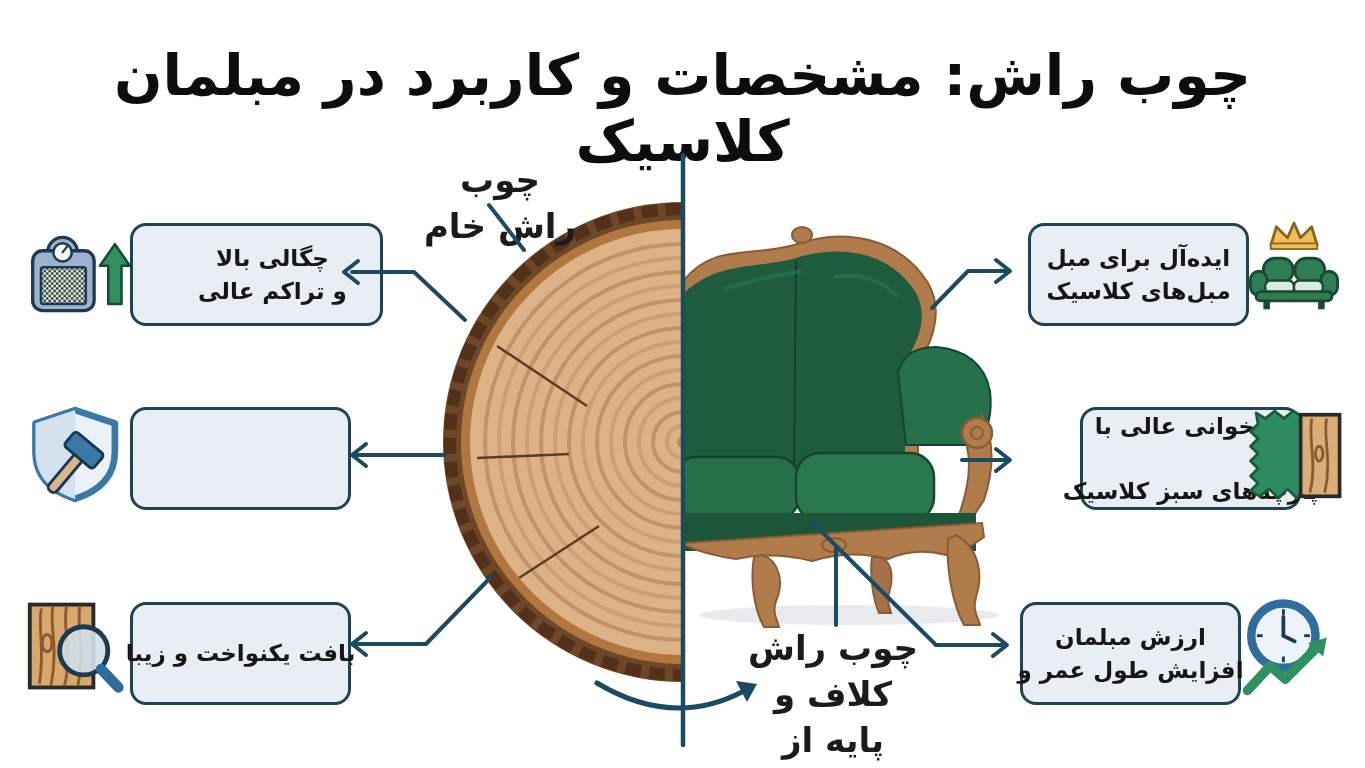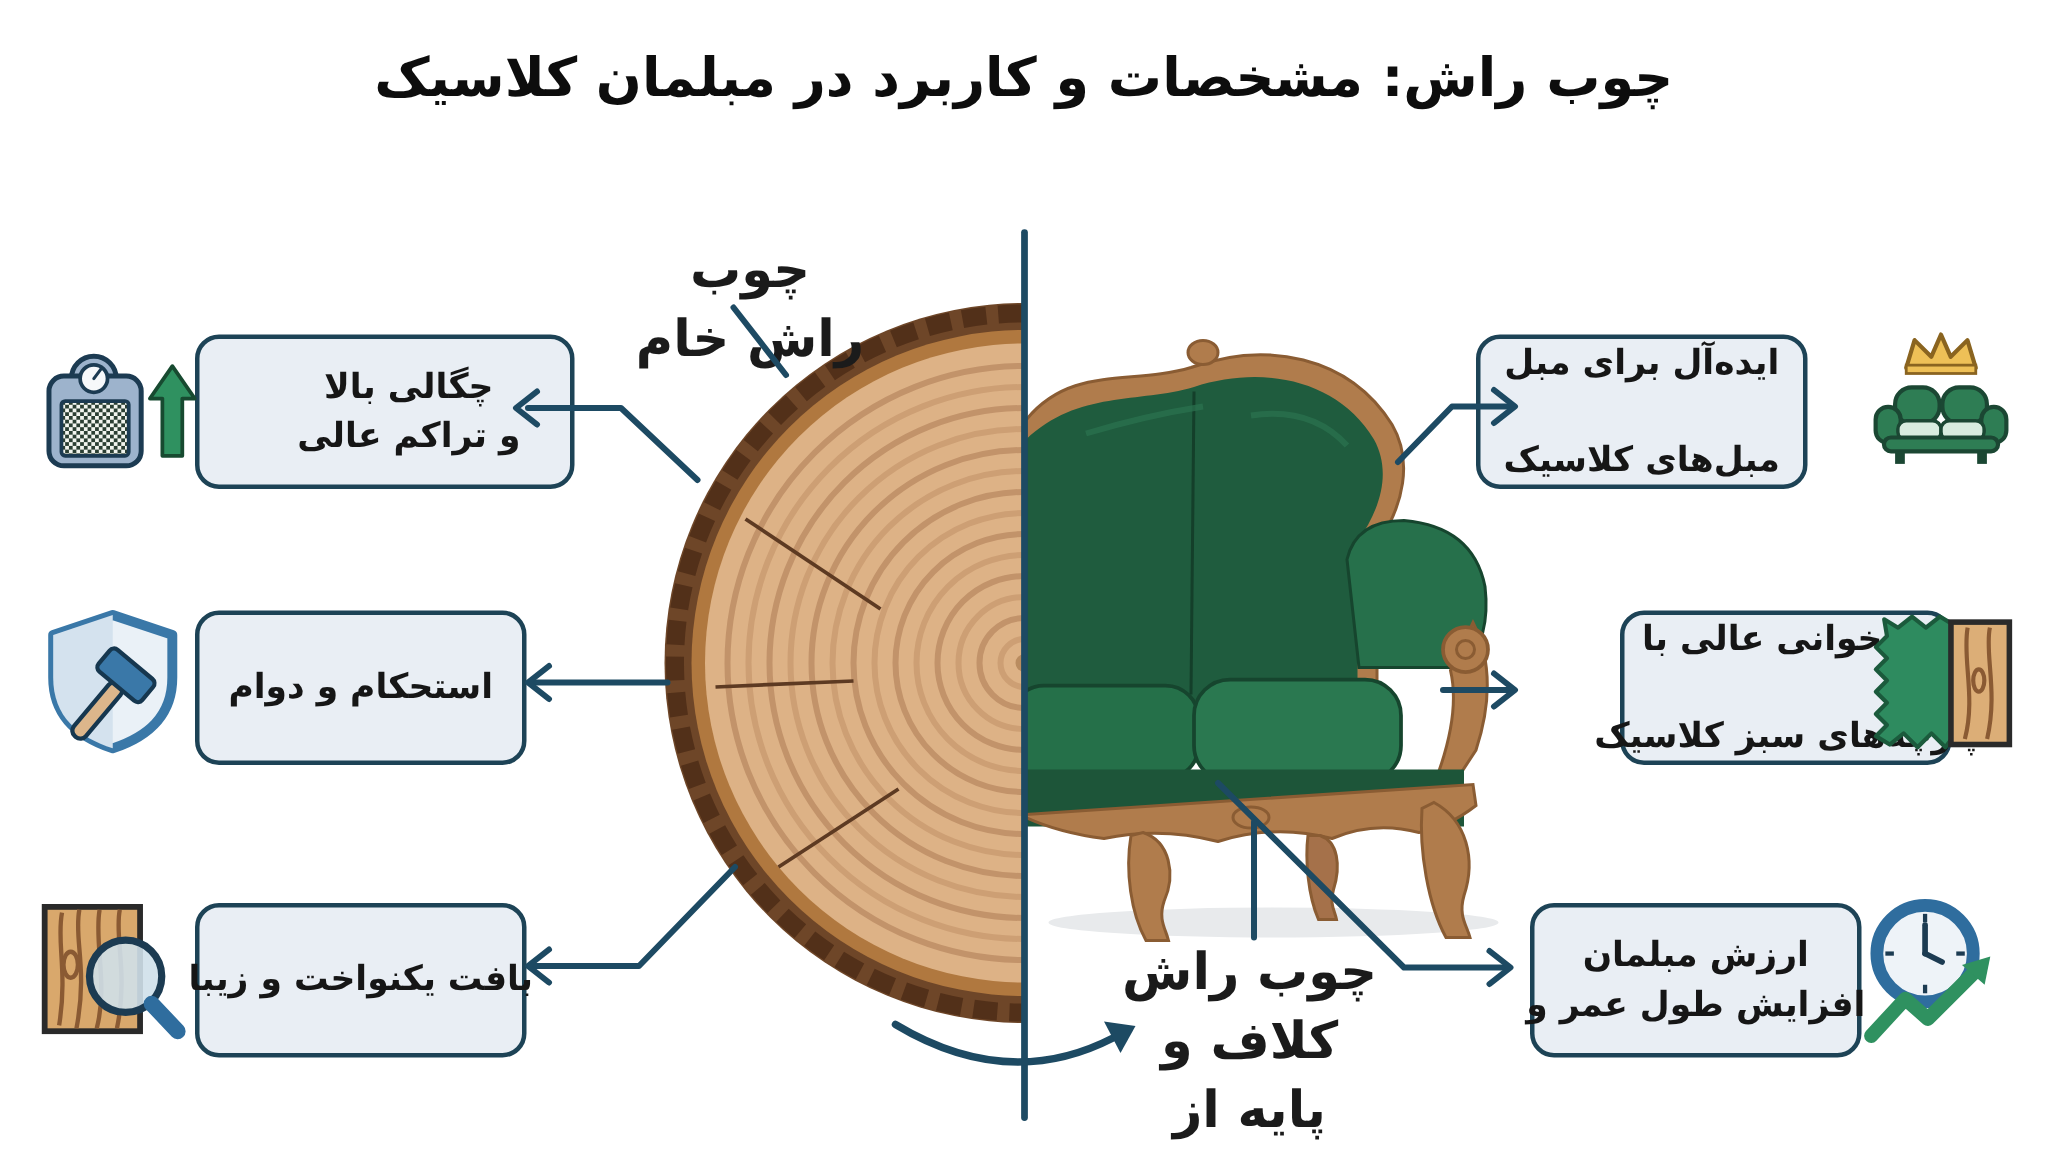--- a/index.html
+++ b/index.html
@@ -1,19 +1,19 @@
 <!DOCTYPE html>
 <html lang="fa"><head>
 <meta charset="utf-8">
 <style>
   html,body{margin:0;padding:0;background:#fff;}
   .canvas{position:relative;width:1365px;height:768px;background:#ffffff;overflow:hidden;
           font-family:"DejaVu Sans",sans-serif;}
-  .title{position:absolute;top:32px;left:0;width:100%;text-align:center;direction:rtl;
-         font-size:36px;font-weight:800;color:#0d0d0d;letter-spacing:0;}
+  .title{position:absolute;top:42px;left:0;width:100%;text-align:center;direction:rtl;
+         font-size:57px;font-weight:800;color:#0d0d0d;letter-spacing:0;}
   .fbox{position:absolute;width:215px;height:97px;background:#e9eef4;border:3px solid #1d4356;
         border-radius:16px;display:flex;flex-direction:column;justify-content:center;align-items:center;
         direction:rtl;font-size:23px;font-weight:700;color:#161616;line-height:1.4;text-align:center;}
   .fbox div{white-space:nowrap;}
   .iconbox{position:absolute;}
   .clabel{position:absolute;direction:rtl;font-weight:700;color:#1b1b1b;text-align:center;
           font-size:34px;line-height:1.35;}
   .logwrap{position:absolute;left:437px;top:196px;width:246px;height:492px;overflow:hidden;}
   .sofawrap{position:absolute;left:684px;top:205px;width:330px;height:425px;}
   .overlay{position:absolute;left:0;top:0;width:1365px;height:768px;pointer-events:none;}
@@ -86,28 +86,27 @@
   <div class="clabel" style="left:748px;top:626px;width:170px;">
     <div>چوب راش</div>
     <div>کلاف و پایه از</div>
   </div>
 
   <div class="fbox" style="left:130px;top:223px;padding-left:32px;">
     <div>چگالی بالا</div>
     <div>و تراکم عالی</div>
   </div>
   <div class="fbox" style="left:130px;top:407px;">
-    <div>استحکام و دوام</div>
   </div>
   <div class="fbox" style="left:130px;top:602px;">
     <div>بافت یکنواخت و زیبا</div>
     <div></div>
   </div>
 
-  <div class="fbox" style="left:984px;top:223px;justify-content:space-between;">
+  <div class="fbox" style="left:1028px;top:223px;">
     <div>ایده‌آل برای مبل</div>
     <div>مبل‌های کلاسیک</div>
   </div>
   <div class="fbox" style="left:1080px;top:407px;justify-content:space-between;">
     <div>همخوانی عالی با</div>
     <div>پارچه‌های سبز کلاسیک</div>
   </div>
   <div class="fbox" style="left:1020px;top:602px;">
     <div>ارزش مبلمان</div>
     <div>افزایش طول عمر و</div>

